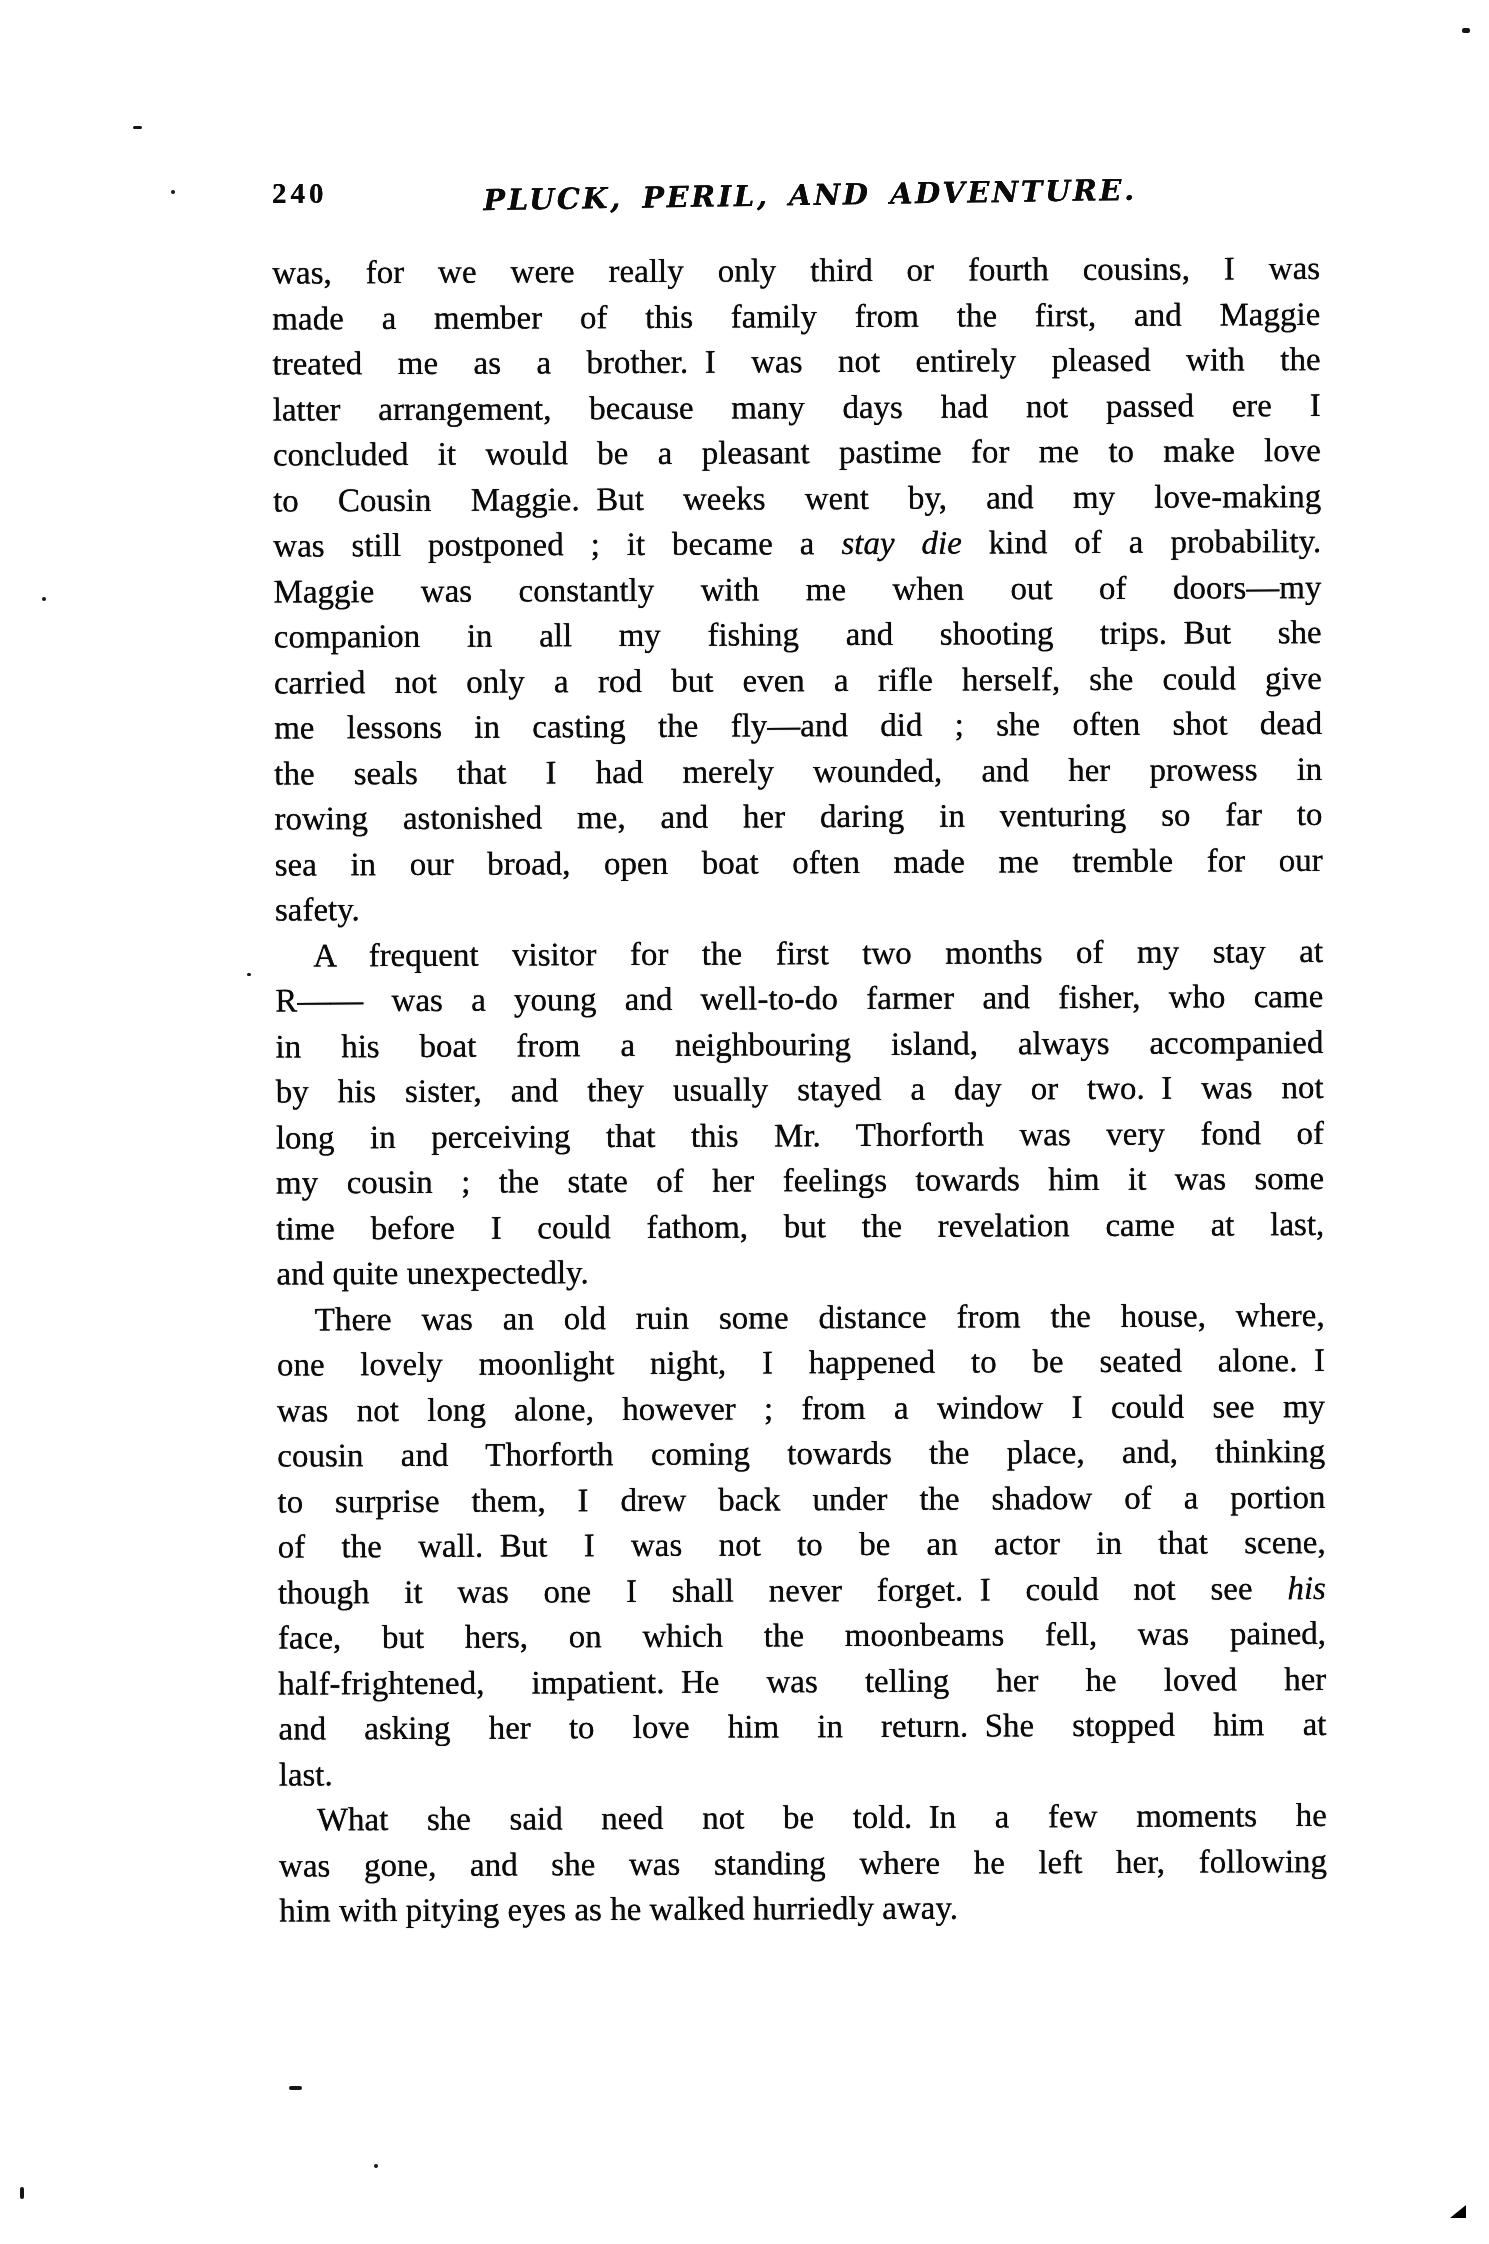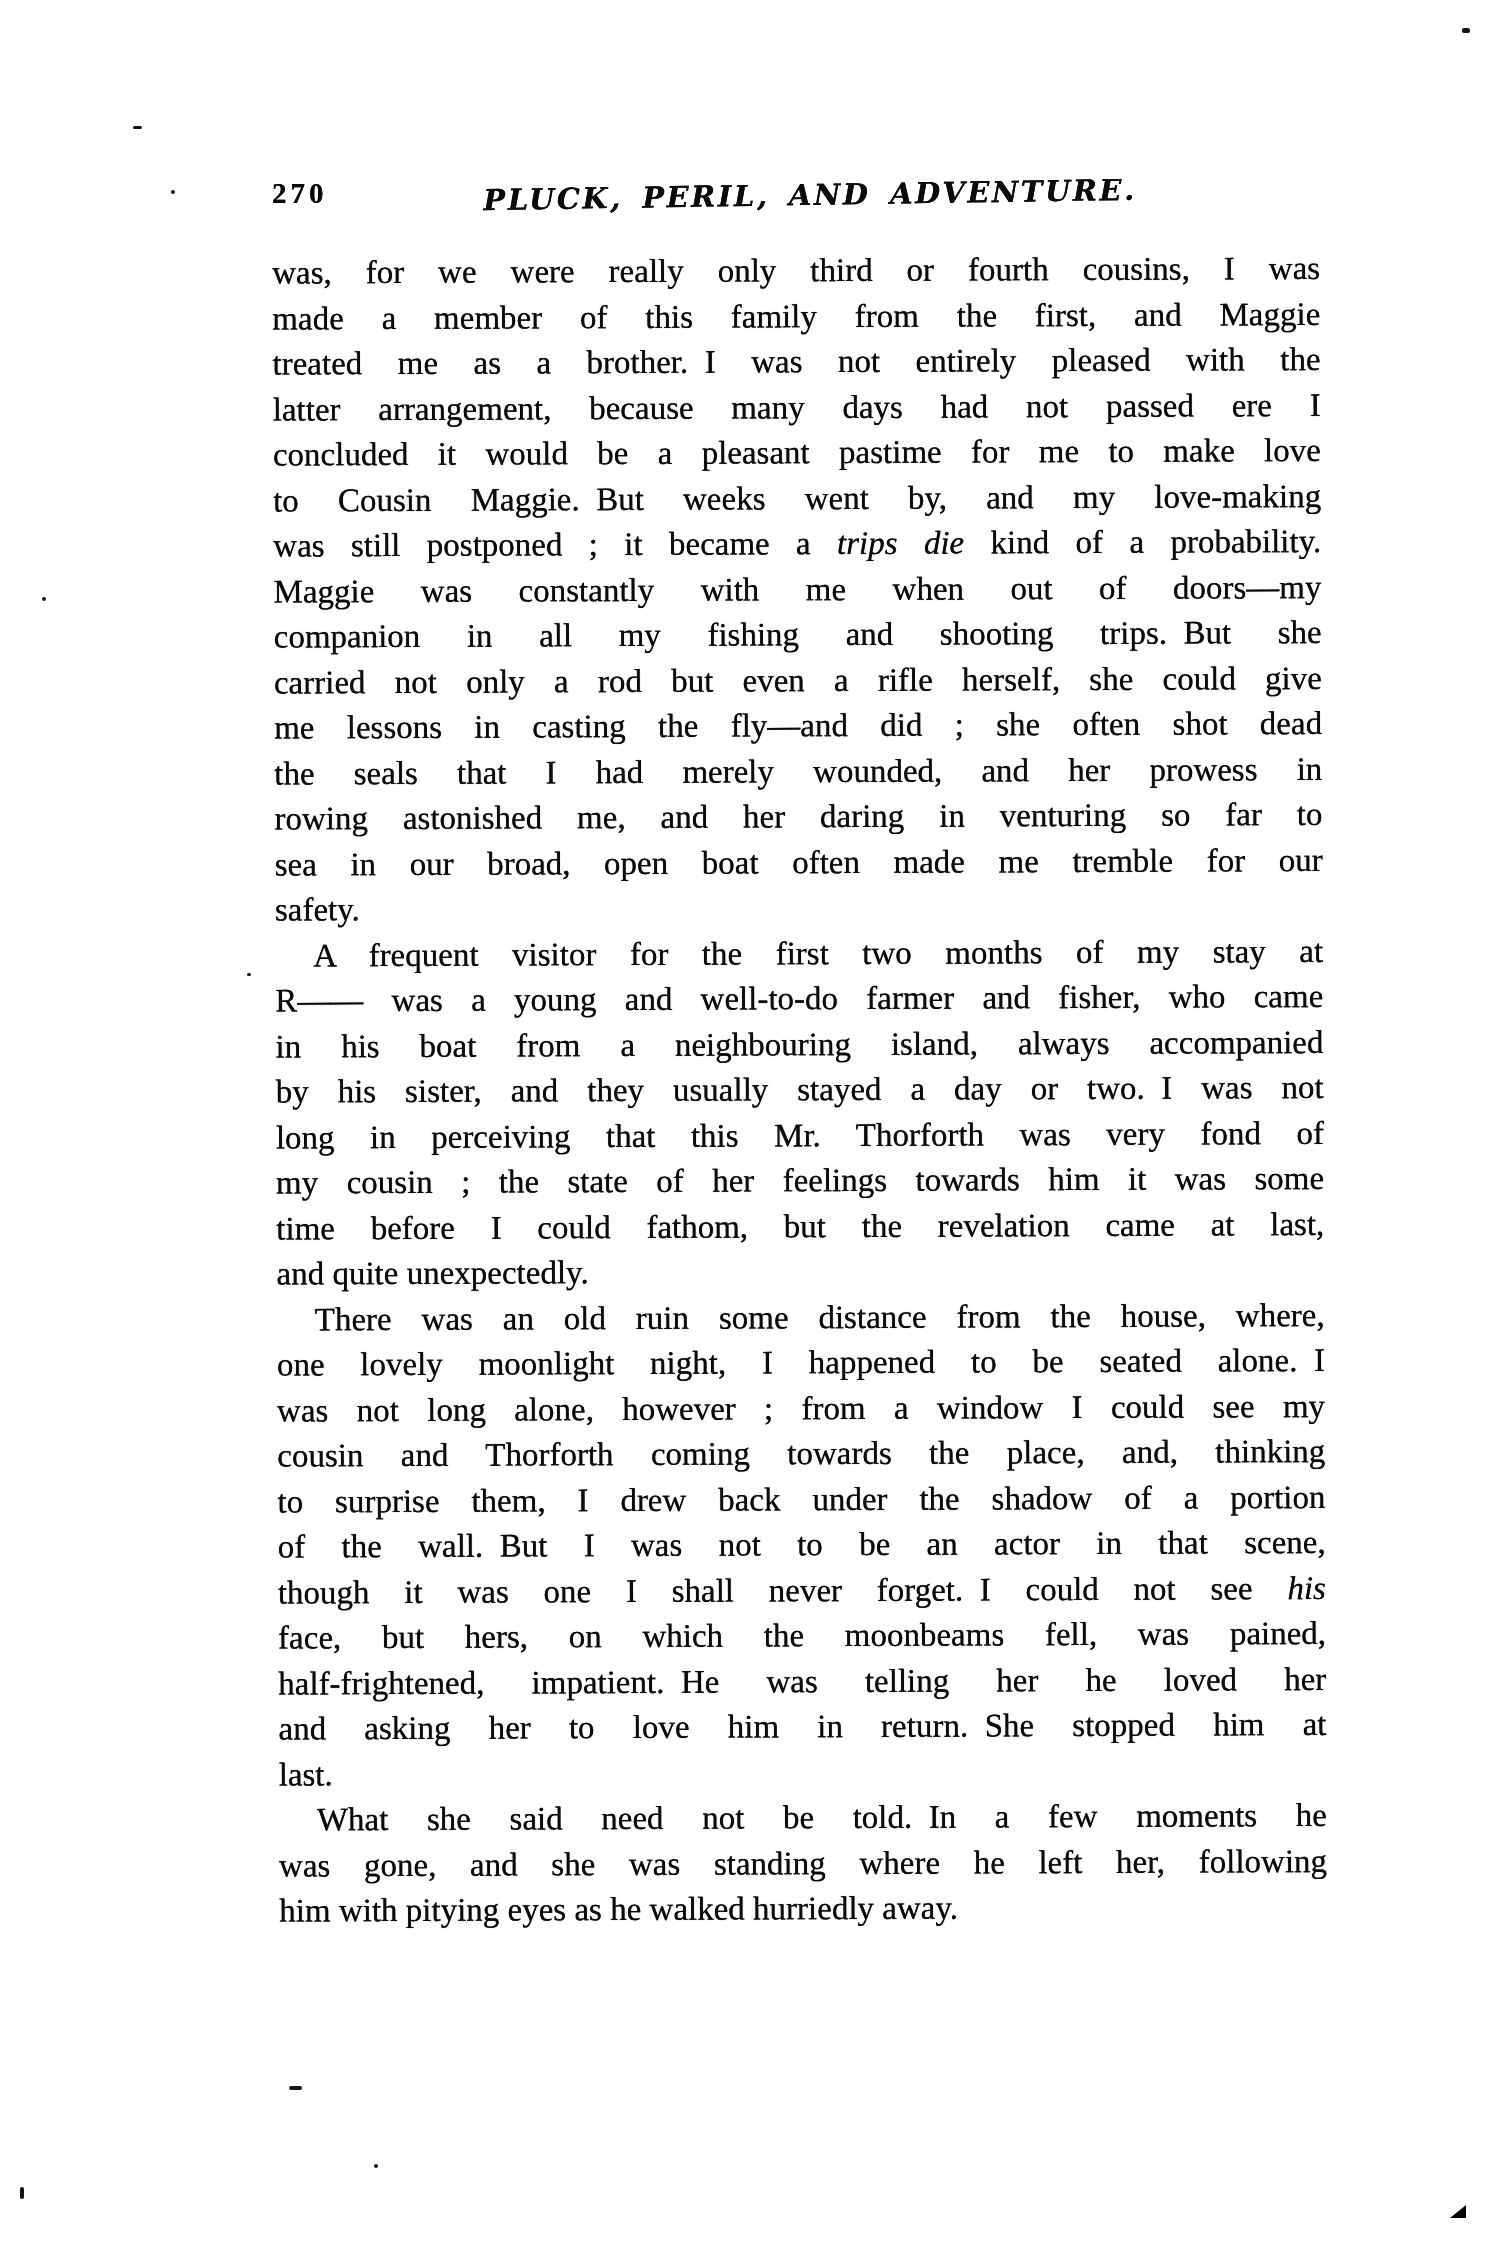--- a/index.html
+++ b/index.html
@@ -76,33 +76,33 @@
     border-bottom: 13px solid #000;
     border-left: 16px solid transparent;
   }
 </style>
 </head>
 <body>
 
 <div class="page" style="--paper: #ffffff; --ink: #0b0b0b;">
 
   <div class="header">
-    <div class="page-number">270</div>
+    <div class="page-number">240</div>
     <div class="running-title">PLUCK, PERIL, AND ADVENTURE.</div>
   </div>
 
   <div class="body-text">
       <div class="paragraph">
         <div class="line">was, for we were really only third or fourth cousins, I was</div>
         <div class="line">made a member of this family from the first, and Maggie</div>
         <div class="line">treated me as a brother. I was not entirely pleased with the</div>
         <div class="line">latter arrangement, because many days had not passed ere I</div>
         <div class="line">concluded it would be a pleasant pastime for me to make love</div>
         <div class="line">to Cousin Maggie. But weeks went by, and my love-making</div>
-        <div class="line">was still postponed ; it became a <i>trips die</i> kind of a probability.</div>
+        <div class="line">was still postponed ; it became a <i>stay die</i> kind of a probability.</div>
         <div class="line">Maggie was constantly with me when out of doors—my</div>
         <div class="line">companion in all my fishing and shooting trips. But she</div>
         <div class="line">carried not only a rod but even a rifle herself, she could give</div>
         <div class="line">me lessons in casting the fly—and did ; she often shot dead</div>
         <div class="line">the seals that I had merely wounded, and her prowess in</div>
         <div class="line">rowing astonished me, and her daring in venturing so far to</div>
         <div class="line">sea in our broad, open boat often made me tremble for our</div>
         <div class="line last">safety.</div>
       </div>
       <div class="paragraph">

